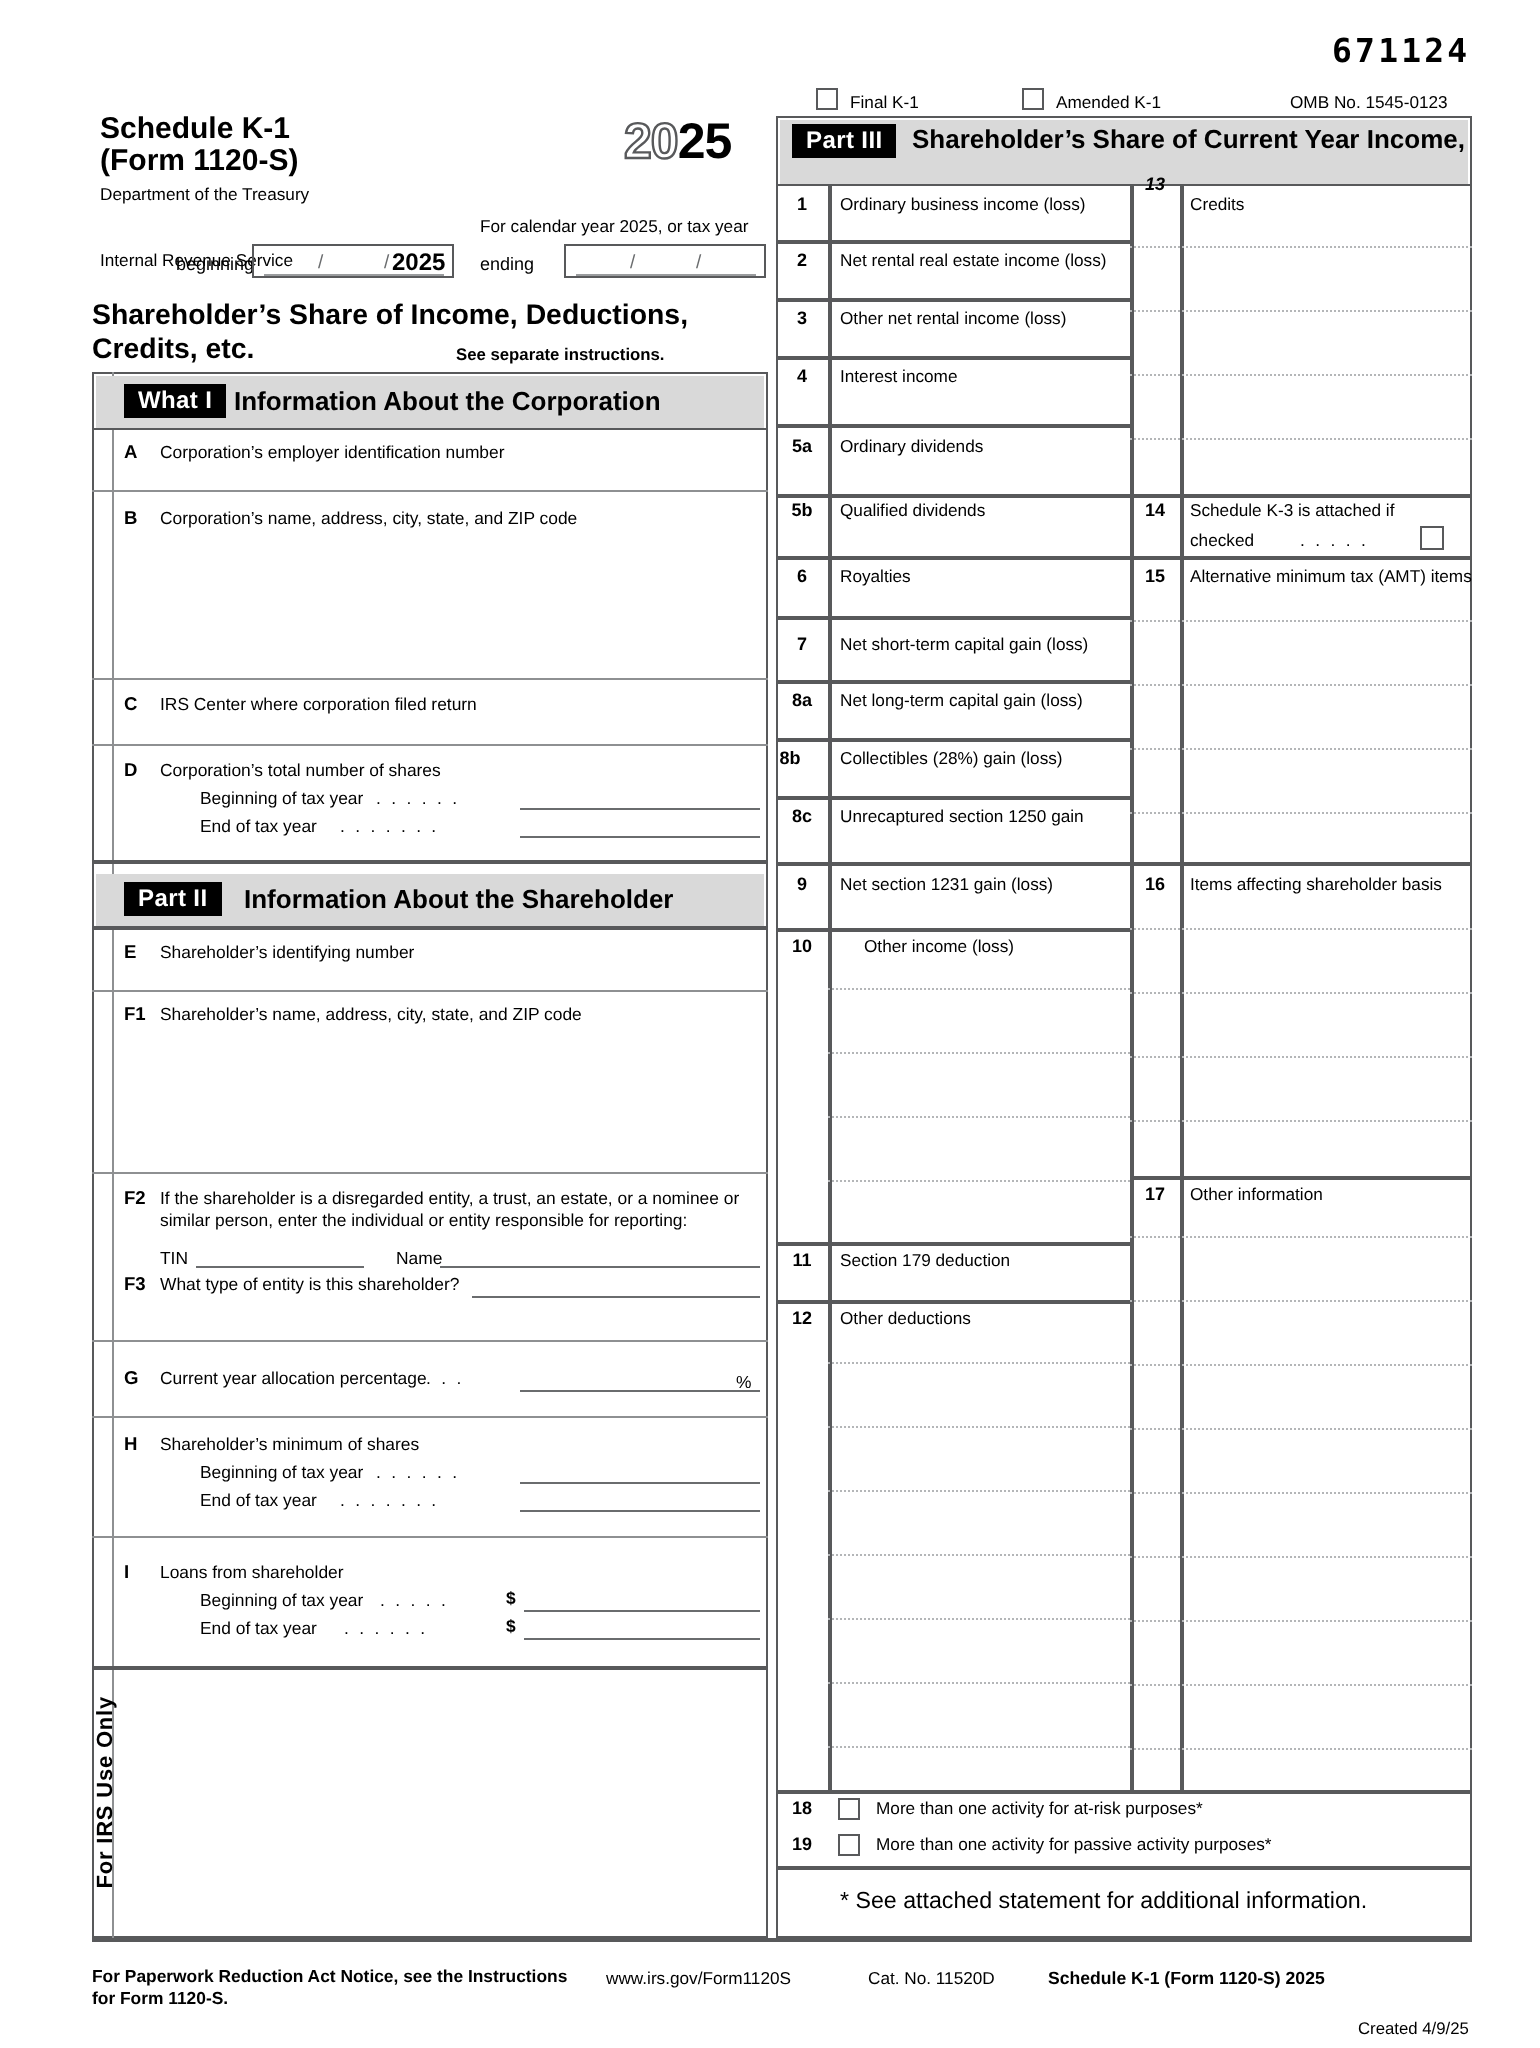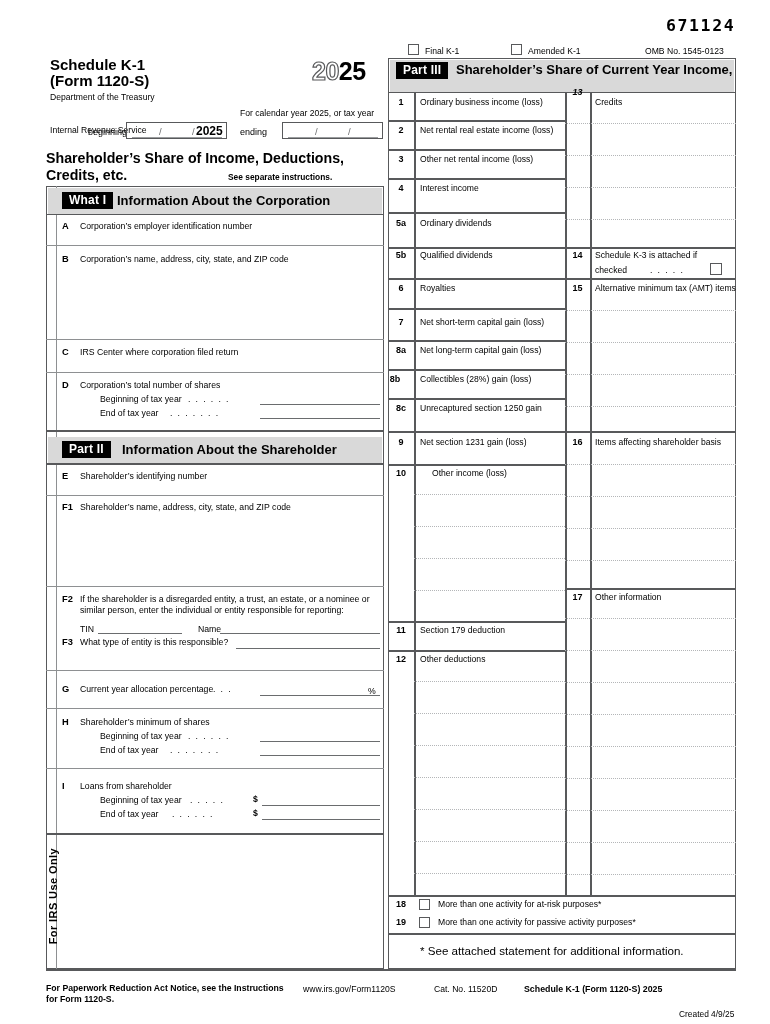--- a/index.html
+++ b/index.html
@@ -190,21 +190,21 @@
 
   <div class="ltr" style="left:62px; top:594px;">F2</div>
   <div class="ftxt" style="left:80px; top:594px;">If the shareholder is a disregarded entity, a trust, an estate, or a nominee or</div>
   <div class="ftxt" style="left:80px; top:605px;">similar person, enter the individual or entity responsible for reporting:</div>
   <div class="ftxt" style="left:80px; top:624px;">TIN</div>
   <div class="fill-line" style="left:98px; top:633px; width:84px;"></div>
   <div class="ftxt" style="left:198px; top:624px;">Name</div>
   <div class="fill-line" style="left:220px; top:633px; width:160px;"></div>
 
   <div class="ltr" style="left:62px; top:637px;">F3</div>
-  <div class="ftxt" style="left:80px; top:637px;">What type of entity is this responsible?</div>
+  <div class="ftxt" style="left:80px; top:637px;">What type of entity is this shareholder?</div>
   <div class="fill-line" style="left:236px; top:648px; width:144px;"></div>
   <div class="hline" style="left:46px; top:670px; width:338px; height:1.2px; background:#8e9092;"></div>
 
   <div class="ltr" style="left:62px; top:684px;">G</div>
   <div class="ftxt" style="left:80px; top:684px;">Current year allocation percentage</div>
   <div class="leader" style="left:213px; top:684px;">...</div>
   <div class="fill-line" style="left:260px; top:695px; width:120px;"></div>
   <div class="ftxt" style="left:368px; top:686px;">%</div>
   <div class="hline" style="left:46px; top:708px; width:338px; height:1.2px; background:#8e9092;"></div>
 

